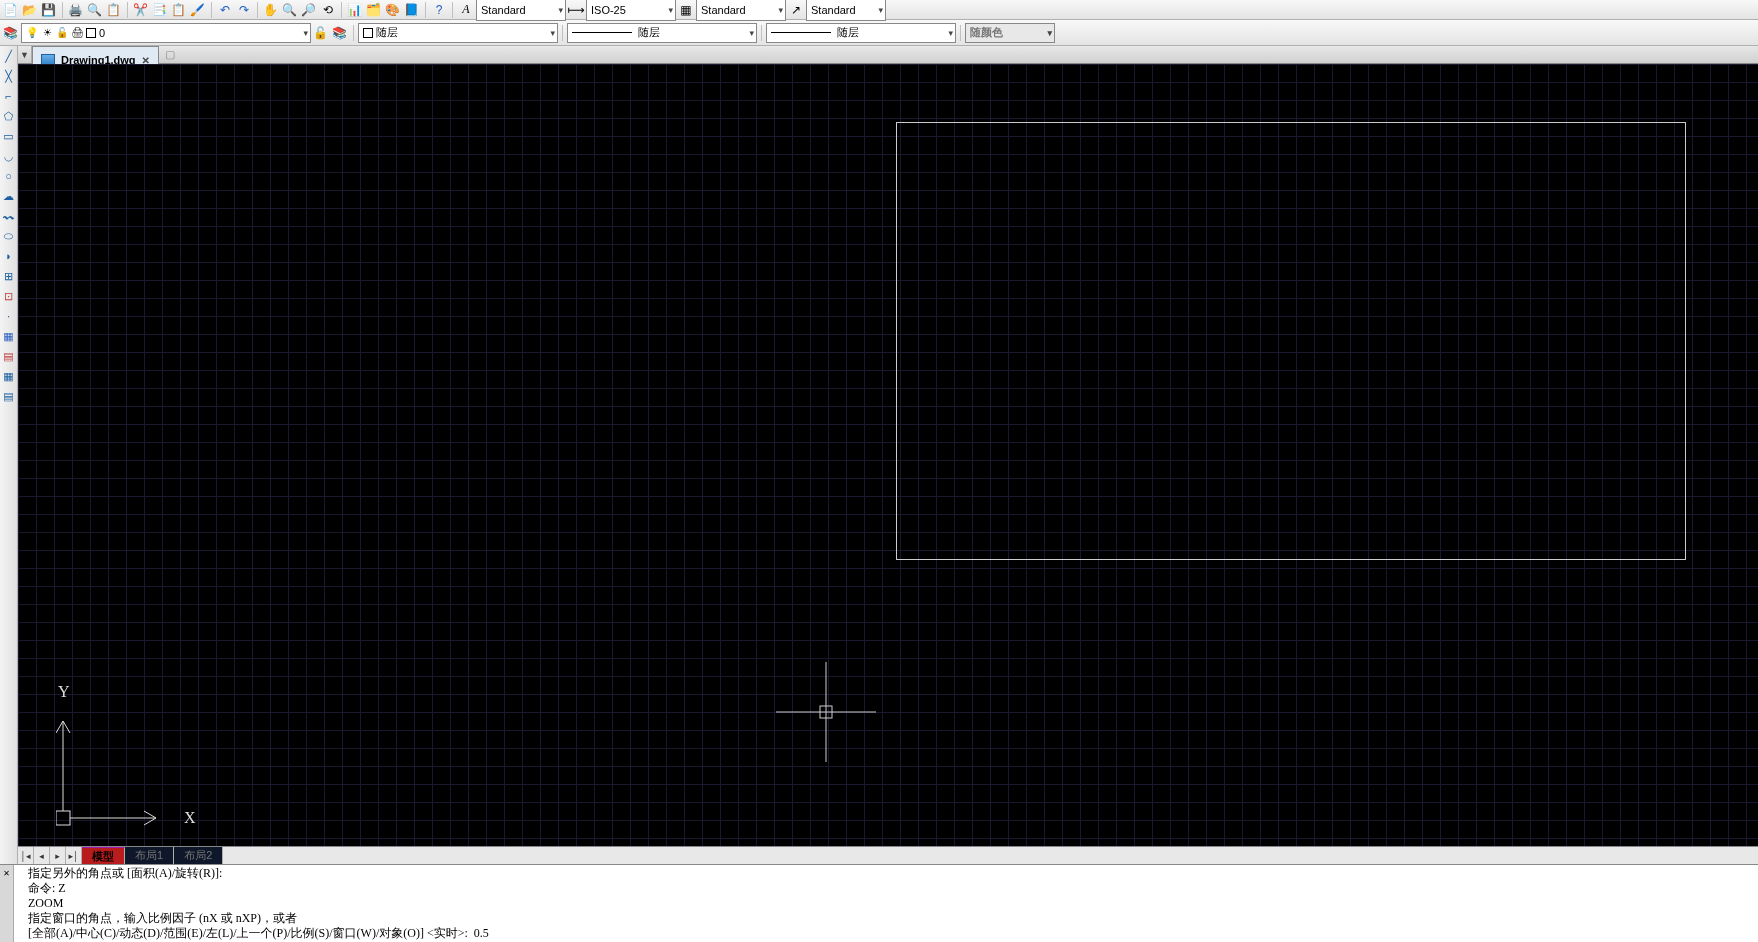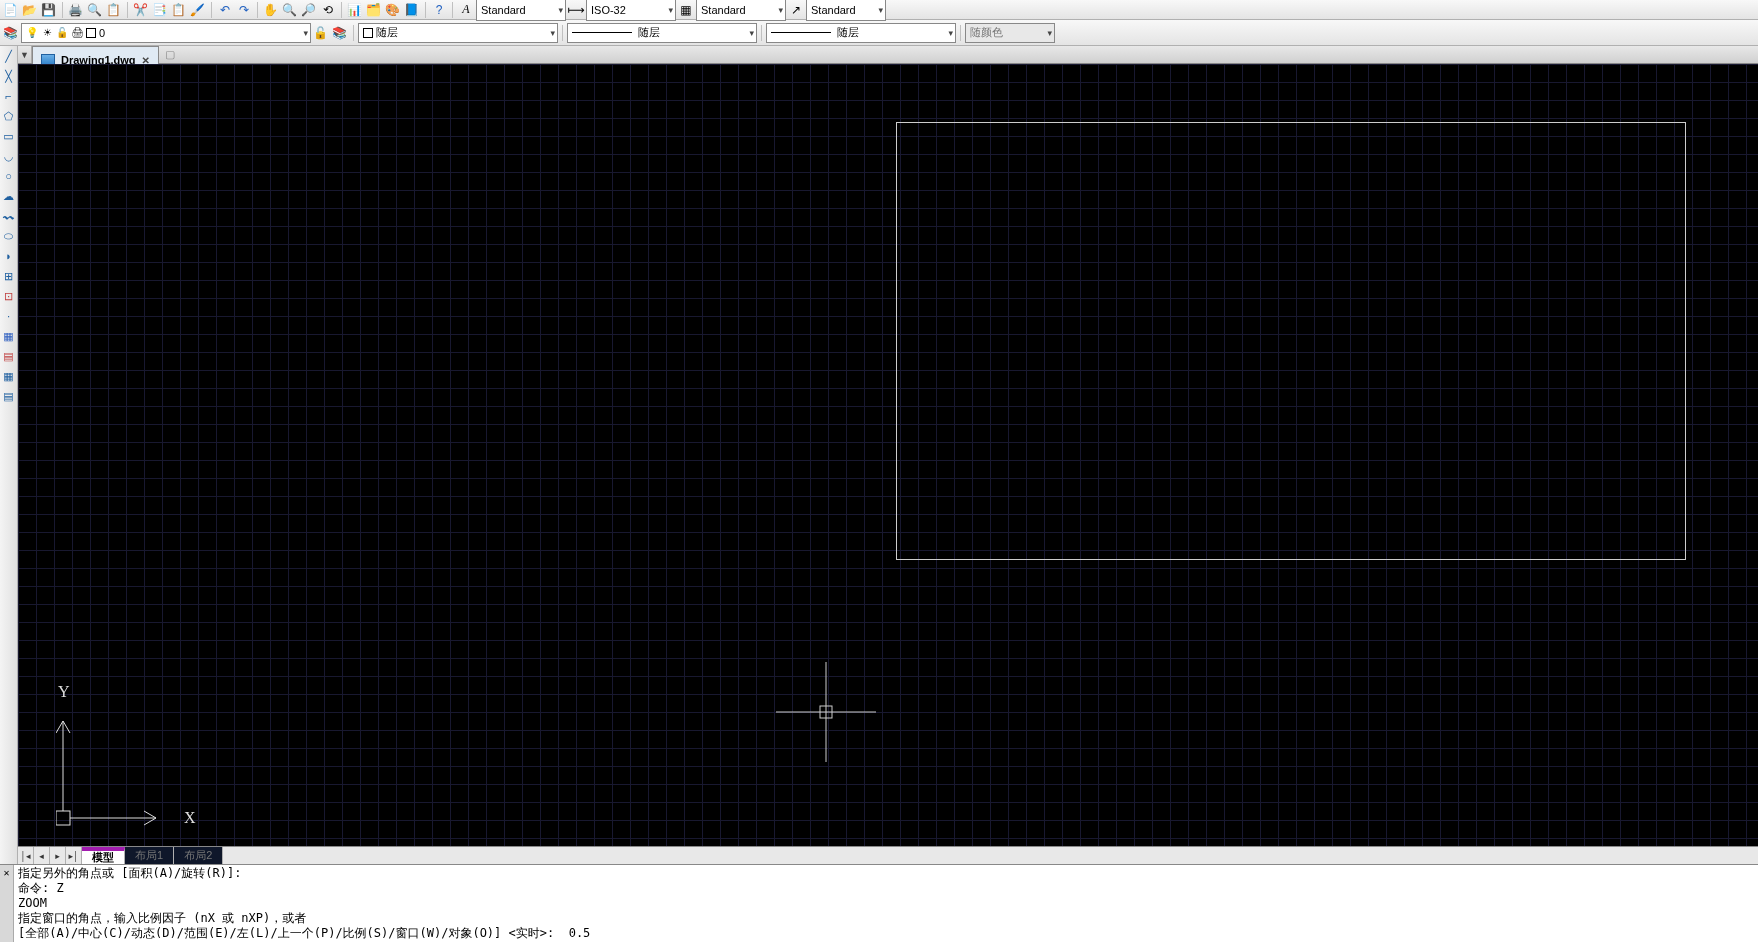--- a/index.html
+++ b/index.html
@@ -49,21 +49,21 @@
   position: relative;
   cursor: pointer;
 }
 .dd::after {
   content: "▾";
   position: absolute;
   right: 2px;
   font-size: 9px;
   color: #444;
 }
-.dd.readonly { background: #e8e8e8; color: #777; }
+.dd.readonly { background: #e8e8e8; color: #777; font-weight: bold; }
 .dd-sample {
   width: 60px;
   height: 1px;
   background: #000;
   margin-right: 6px;
 }
 .row2 .dd { height: 20px; }
 .swatch-sq {
   width: 10px; height: 10px;
   border: 1px solid #000;
@@ -195,24 +195,24 @@
 .lt-tab {
   padding: 0 10px;
   display: flex;
   align-items: center;
   border-right: 1px solid #b0b0b0;
   background: #0f172a;
   color: #777;
   cursor: pointer;
 }
 .lt-tab.active {
-  background: #ffffff;
+  background: #b91c1c;
   color: #000;
   font-weight: bold;
-  border-top: 4px solid #a21caf;
+  border-top: 1px solid #a21caf;
 }
 .cmd-area {
   border-top: 1px solid #888;
   background: #fff;
   font-family: "SimSun", monospace;
   font-size: 12px;
   display: flex;
 }
 .cmd-close {
   width: 14px;
@@ -220,23 +220,24 @@
   display: flex;
   align-items: flex-start;
   justify-content: center;
   font-size: 10px;
   padding-top: 2px;
   cursor: pointer;
   border-right: 1px solid #aaa;
 }
 .cmd-text {
   flex: 1;
-  padding: 1px 4px;
+  padding: 1px 14px;
   white-space: pre;
   line-height: 15px;
+  font-family: Liberation Serif, serif;
 }
 .cmd-input-line {
   display: flex;
   align-items: center;
 }
 .cmd-input {
   border: none;
   outline: 1px solid #888;
   font: inherit;
   height: 14px;
@@ -282,21 +283,21 @@
   <div class="tb-btn">📘</div>
   <div class="tb-sep"></div>
   <div class="tb-btn" style="color:#2060c0">?</div>
   <div class="tb-sep"></div>
   <div class="tb-btn" style="font-style:italic;font-family:serif">A</div>
   <div class="dd" style="width:90px">
     <span>Standard</span>
   </div>
   <div class="tb-btn">⟼</div>
   <div class="dd" style="width:90px">
-    <span>ISO-32</span>
+    <span>ISO-25</span>
   </div>
   <div class="tb-btn">▦</div>
   <div class="dd" style="width:90px">
     <span>Standard</span>
   </div>
   <div class="tb-btn">↗</div>
   <div class="dd" style="width:80px">
     <span>Standard</span>
   </div>
 </div>

